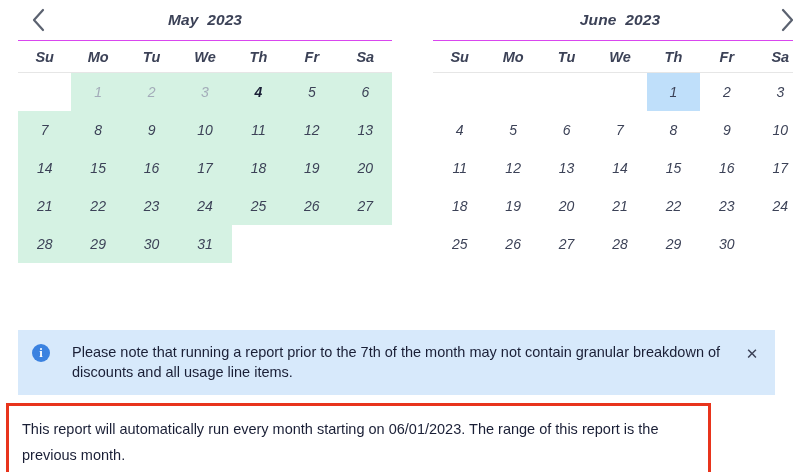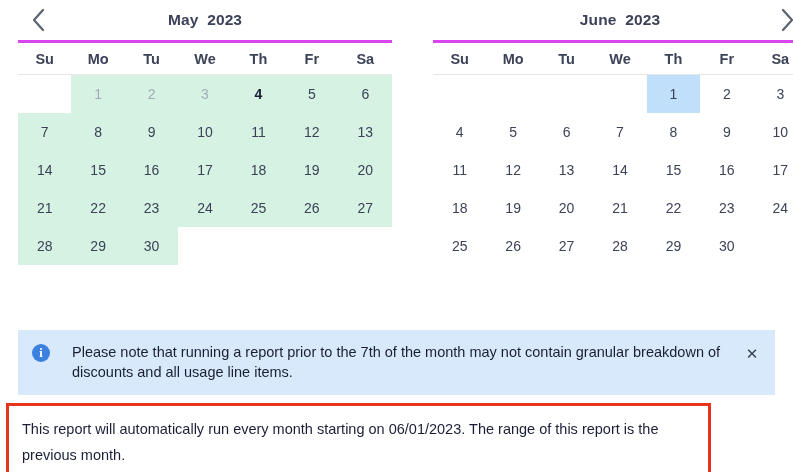--- a/index.html
+++ b/index.html
@@ -15,20 +15,21 @@
     overflow: hidden;
     position: relative;
   }
 
   
   .datepicker {
     position: relative;
     width: 671px;
     height: 312px;
     box-sizing: border-box;
+    font-style: italic;
   }
 
   .cal {
     position: absolute;
     top: 0;
     width: 374px;
     height: 300px;
   }
   .cal-left  { left: 18px; }
   .cal-right { left: 433px; }
@@ -61,21 +62,21 @@
     border: none;
     padding: 0;
   }
   .nav-prev { left: 4px; }
   .nav-next { right: 4px; }
   .nav-arrow svg { display: block; }
 
   .weekdays {
     display: grid;
     grid-template-columns: repeat(7, 1fr);
-    border-top: 3px solid #d946ef;
+    border-top: 1px solid #d946ef;
     border-bottom: 1px solid #e6e6e6;
     height: 31px;
     align-items: center;
   }
   .weekday {
     text-align: center;
     font-size: 14.5px;
     font-weight: 700;
     color: #3c4257;
   }
@@ -294,20 +295,23 @@
         <div class="week">
           <div class="day in-range">
             <span>28</span>
           </div>
           <div class="day in-range">
             <span>29</span>
           </div>
           <div class="day in-range">
             <span>30</span>
           </div>
+          <div class="day in-range">
+            <span>31</span>
+          </div>
           <div class="day empty">
             <span></span>
           </div>
           <div class="day empty">
             <span></span>
           </div>
           <div class="day empty">
             <span></span>
           </div>
         </div>

